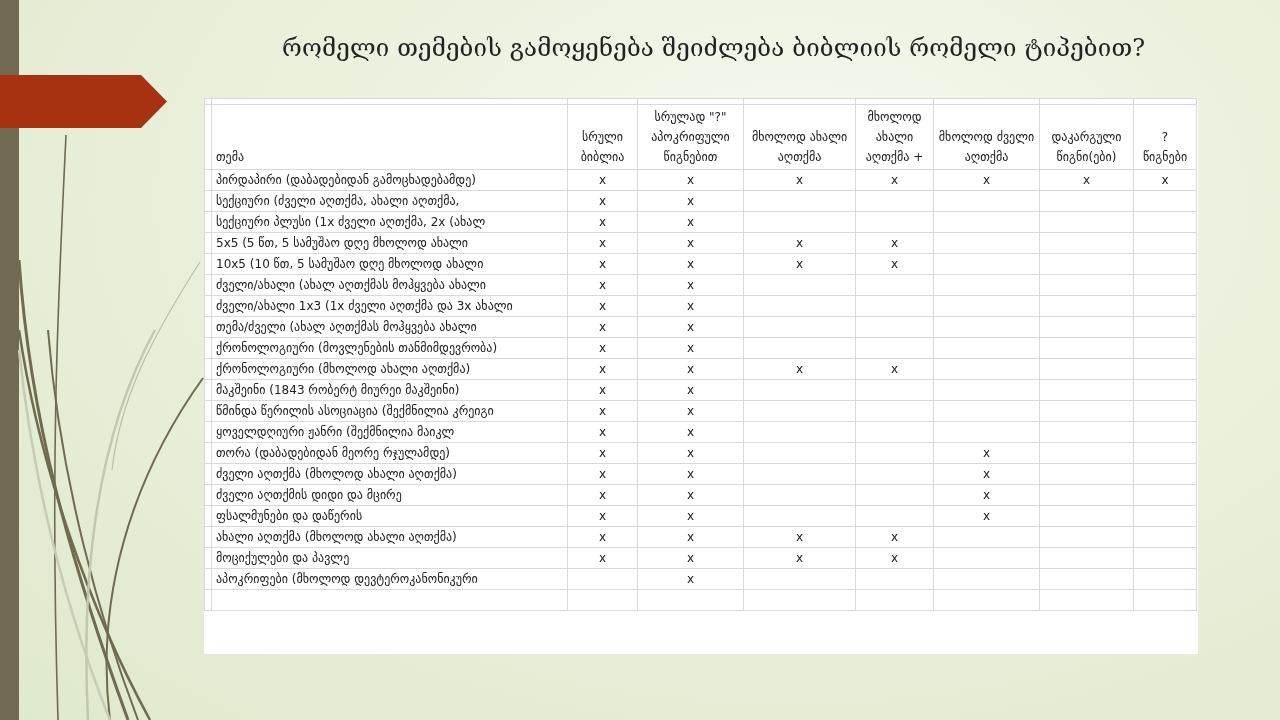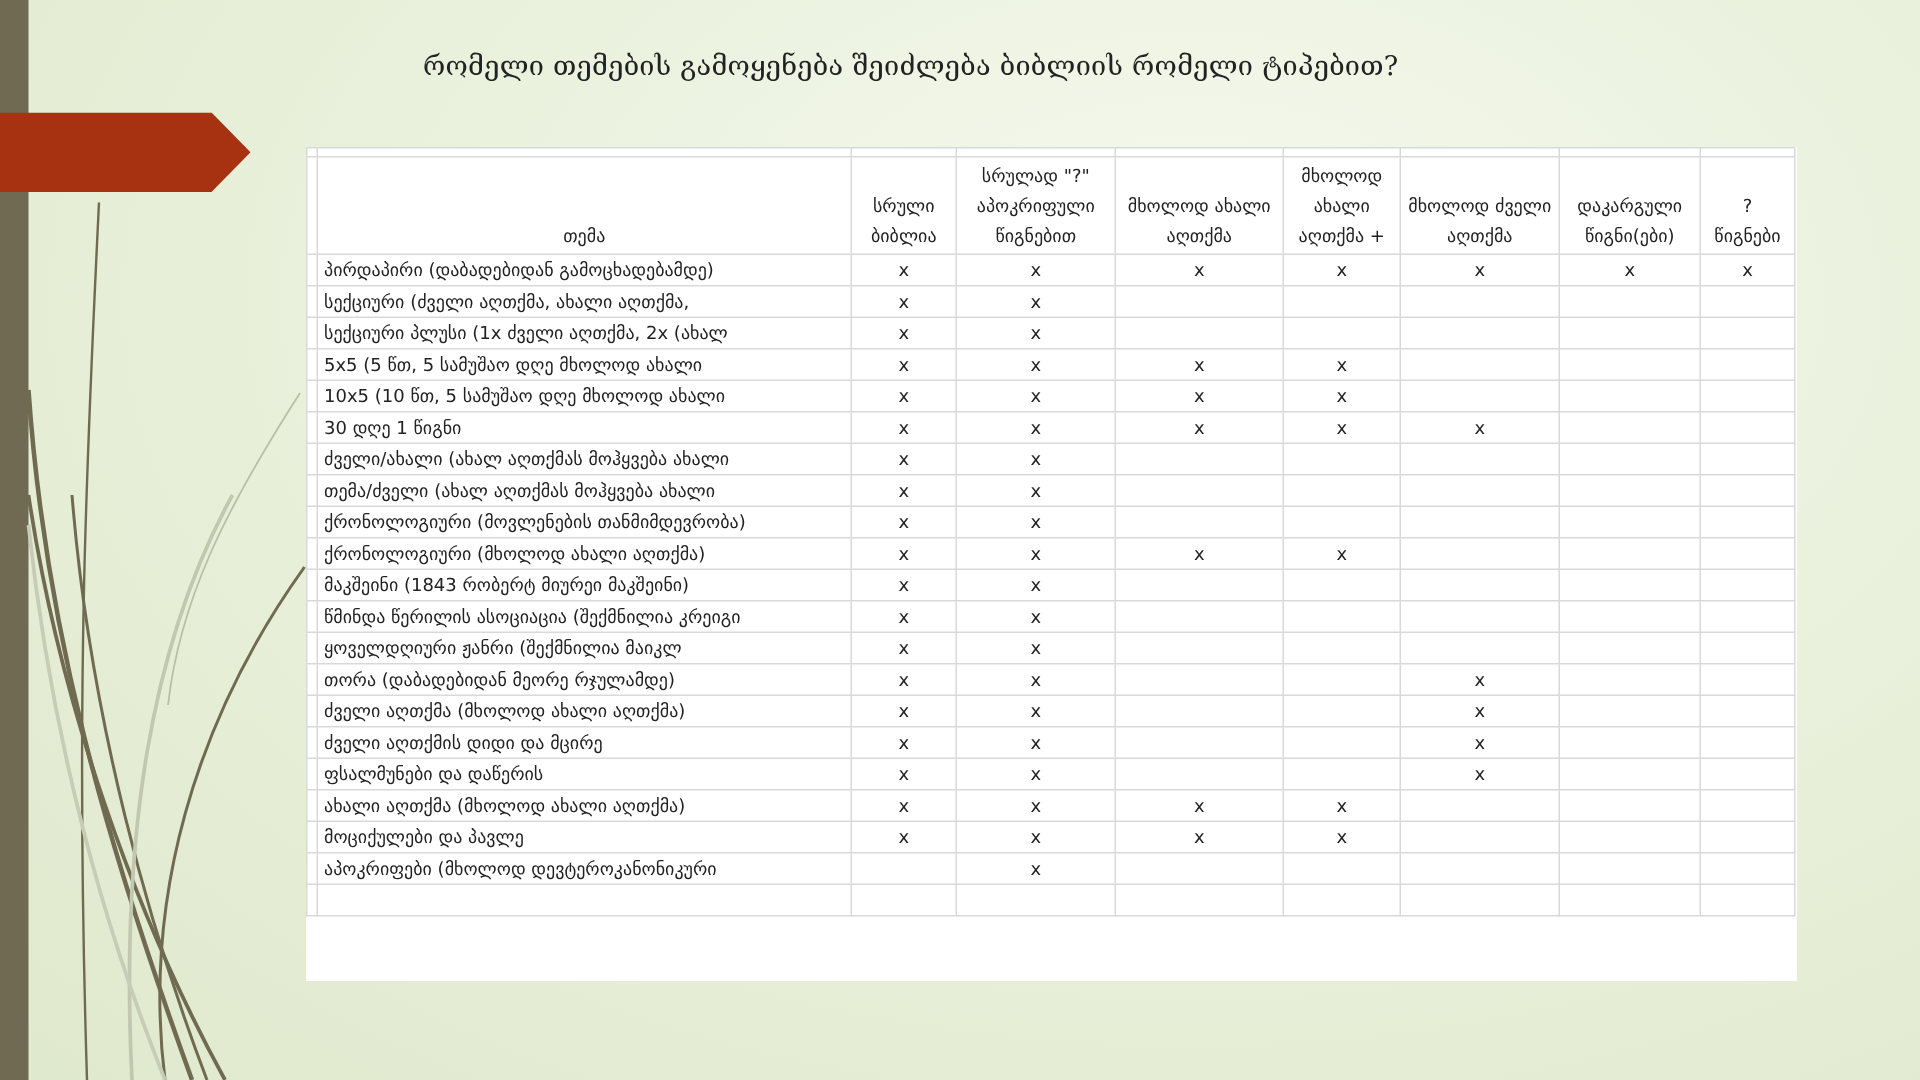--- a/index.html
+++ b/index.html
@@ -10,40 +10,40 @@
     }
     .side-bar {
       position:absolute; left:0; top:0; width:19px; height:720px; background:#706a52;
     }
     .arrow {
       position:absolute; left:0; top:75px; width:167px; height:53px;
     }
     .curves { position:absolute; left:0; top:0; width:240px; height:720px; pointer-events:none; }
     .title {
       position:absolute; left:282px; top:34px; width:920px;
-      font-family: "DejaVu Serif", serif; font-size:18px; color:#222;
+      font-family: "DejaVu Serif", serif; font-size:24px; color:#222;
       letter-spacing:0.2px; white-space:nowrap;
     }
     .sheet {
       position:absolute; left:204px; top:98px; width:994px; height:556px;
       background:#ffffff; overflow:hidden;
     }
     table {
       border-collapse:collapse; table-layout:fixed;
       font-family: "DejaVu Sans", sans-serif; font-size:12px; color:#222;
     }
     td, th {
       border:1px solid #d9d9d9; padding:0 4px; height:20px; line-height:20px;
       white-space:nowrap; overflow:hidden;
     }
     th {
       font-weight:normal; vertical-align:bottom; text-align:center; line-height:20px;
       padding-bottom:2px; white-space:normal;
     }
-    th.theme-h { text-align:center; }
+    th.theme-h { text-align:left; }
     td.mark { text-align:center; }
     tr.top-strip td { height:5px; line-height:5px; padding:0; }
     tr.head th { height:62px; }
     .gutter { width:6px; padding:0; }
   </style>
 </head>
 <body>
 
 <div class="side-bar"></div>
 
@@ -150,32 +150,32 @@
           <td class="mark">x</td>
           <td class="mark">x</td>
           <td class="mark">x</td>
           <td class="mark">x</td>
           <td class="mark"></td>
           <td class="mark"></td>
           <td class="mark"></td>
         </tr>
         <tr>
           <td class="gutter"></td>
-          <td>30 დღე 1 წიგნი</td>
-          <td class="mark">x</td>
-          <td class="mark">x</td>
-          <td class="mark">x</td>
-          <td class="mark">x</td>
-          <td class="mark">x</td>
-          <td class="mark"></td>
-          <td class="mark"></td>
-        </tr>
-        <tr>
-          <td class="gutter"></td>
           <td>ძველი/ახალი (ახალ აღთქმას მოჰყვება ახალი</td>
+          <td class="mark">x</td>
+          <td class="mark">x</td>
+          <td class="mark"></td>
+          <td class="mark"></td>
+          <td class="mark"></td>
+          <td class="mark"></td>
+          <td class="mark"></td>
+        </tr>
+        <tr>
+          <td class="gutter"></td>
+          <td>ძველი/ახალი 1x3 (1x ძველი აღთქმა და 3x ახალი</td>
           <td class="mark">x</td>
           <td class="mark">x</td>
           <td class="mark"></td>
           <td class="mark"></td>
           <td class="mark"></td>
           <td class="mark"></td>
           <td class="mark"></td>
         </tr>
         <tr>
           <td class="gutter"></td>

